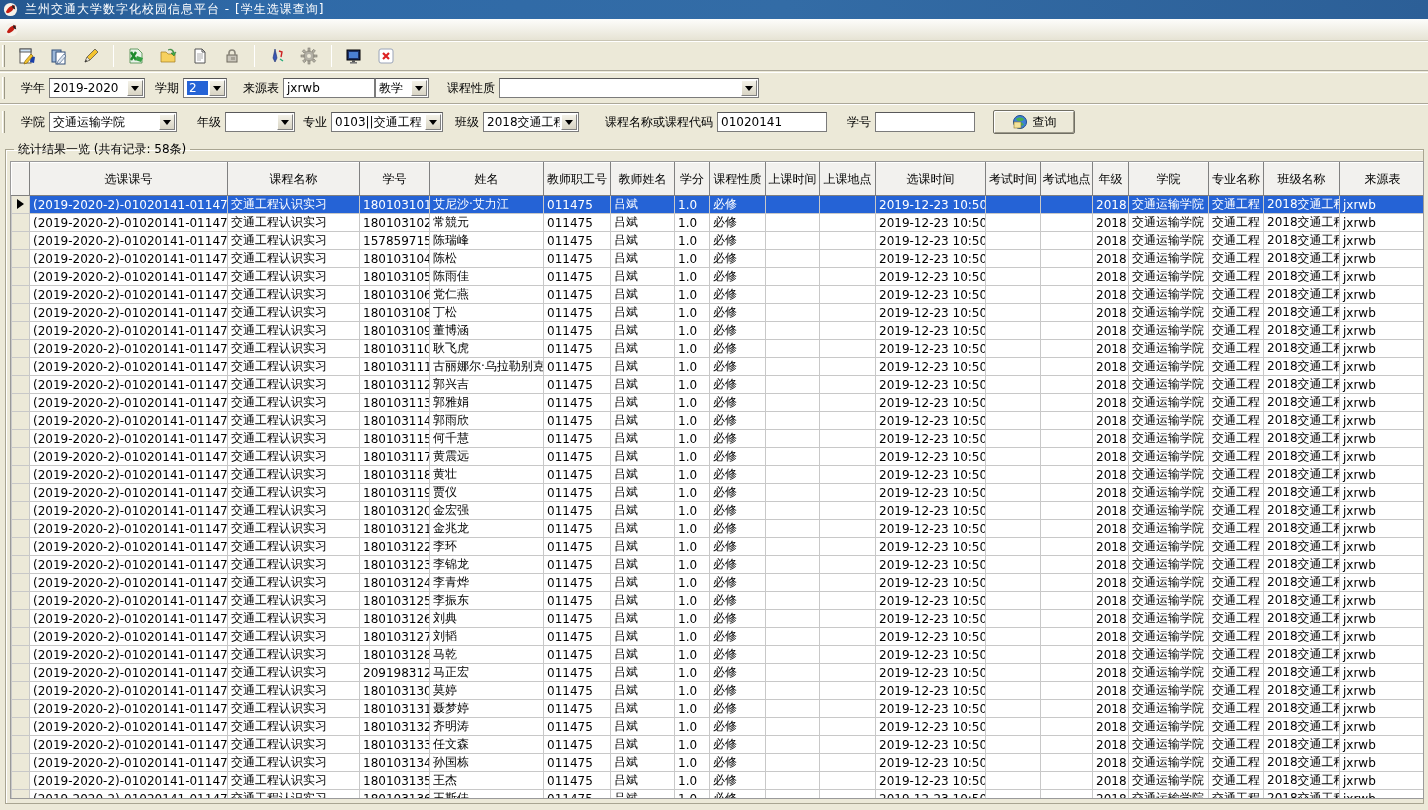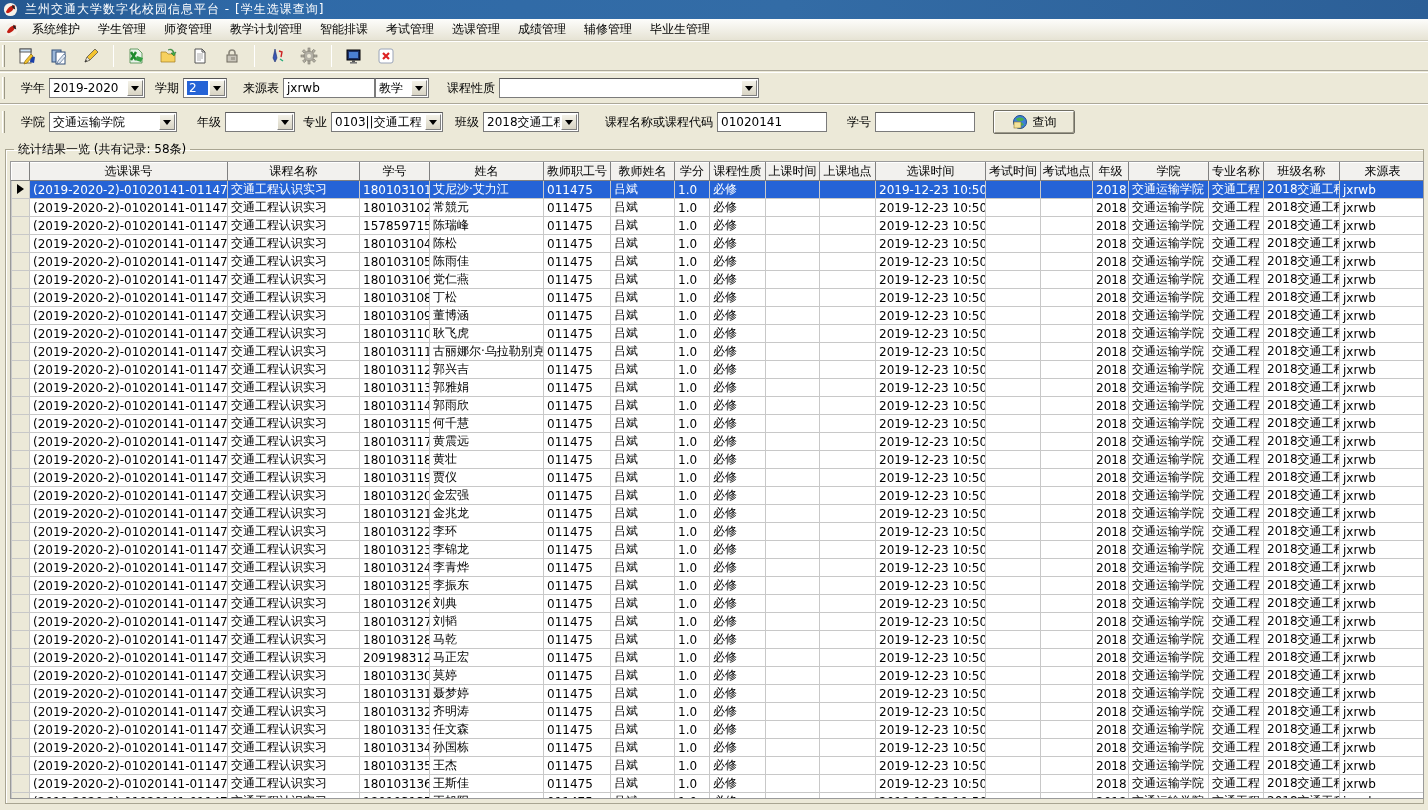--- a/index.html
+++ b/index.html
@@ -53,21 +53,21 @@
     display:flex; align-items:center; justify-content:center; gap:5px; }
 
   
   fieldset.groupbox { position:absolute; top:141px; left:5px; width:1419px; height:663px;
     border:1px solid #a9a592; box-shadow:inset 1px 1px 0 #fff; padding:0; }
   fieldset.groupbox legend { margin-left:8px; padding:0 4px; }
 
   .gridwrap { position:absolute; top:3px; left:4px; width:1414px; bottom:4px; background:#fff;
     border:1px solid #9a9a9a; overflow:hidden; }
   table.grid { border-collapse:collapse; table-layout:fixed; width:1412px; }
-  table.grid th { height:18px; background:#f2f1ee; font-weight:normal; text-align:center;
+  table.grid th { height:33px; background:#f2f1ee; font-weight:normal; text-align:center;
     border:1px solid #808080; border-top-color:#fff; border-left-color:#fff; overflow:hidden; white-space:nowrap; }
   table.grid td { height:17px; border:1px solid #c8c8c8; padding:0 3px; overflow:hidden; white-space:nowrap; }
   td.gutter { background:#ece9d8; border:1px solid #808080; border-top-color:#fff; border-left-color:#fff; padding:0; text-align:center; }
   tr.selected td:not(.gutter) { background:#2563d6; color:#fff; border-top:1px dotted #000; border-bottom:1px dotted #000; }
   .tri { display:inline-block; width:0; height:0; border-left:7px solid #000; border-top:5px solid transparent; border-bottom:5px solid transparent; }
 </style>
 </head>
 <body>
 
 <div id="window">
@@ -84,21 +84,20 @@
   </div>
 
   <div class="menubar">
     <span class="appicon">
       <svg viewBox="0 0 16 16">
           <circle cx="8" cy="8" r="7" fill="#f5f2ea"></circle>
           <path d="M3 11c2-5 6-8 10-7-1 3-4 7-8 8z" fill="#c21d12"></path>
           <path d="M10 3c2 1 3 3 3 5l-3-2z" fill="#222"></path>
         </svg>
     </span>
-    <span><span class="menu-item">系统维护</span><span class="menu-item">学生管理</span><span class="menu-item">师资管理</span><span class="menu-item">教学计划管理</span><span class="menu-item">智能排课</span><span class="menu-item">考试管理</span><span class="menu-item">选课管理</span><span class="menu-item">成绩管理</span><span class="menu-item">辅修管理</span><span class="menu-item">毕业生管理</span></span>
   </div>
 
   <div class="toolbar">
     <span class="gripper"></span>
     <span class="tb-btn">
       <svg viewBox="0 0 18 18">
           <rect x="2" y="2" width="11" height="14" fill="#fff" stroke="#5a5a5a"></rect>
           <rect x="2" y="2" width="11" height="3" fill="#cfe3f5" stroke="#5a5a5a"></rect>
           <path d="M13 9l4 1-1 6-4-1z" fill="#1a3fa8"></path>
           <path d="M7 14l6-7 2 2-6 7-3 1z" fill="#f4c430" stroke="#7a5a00" stroke-width=".6"></path>

